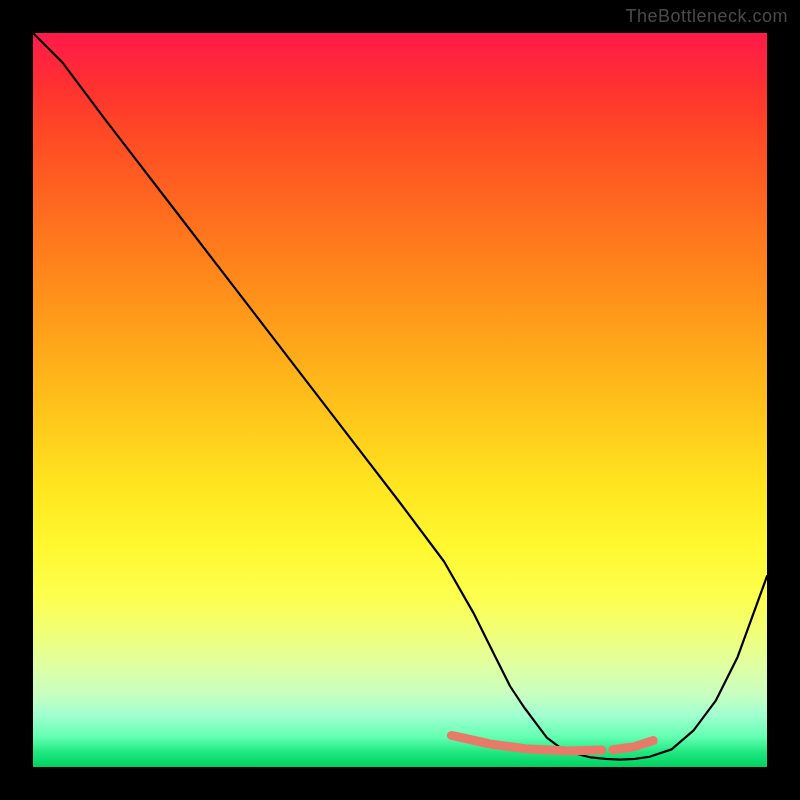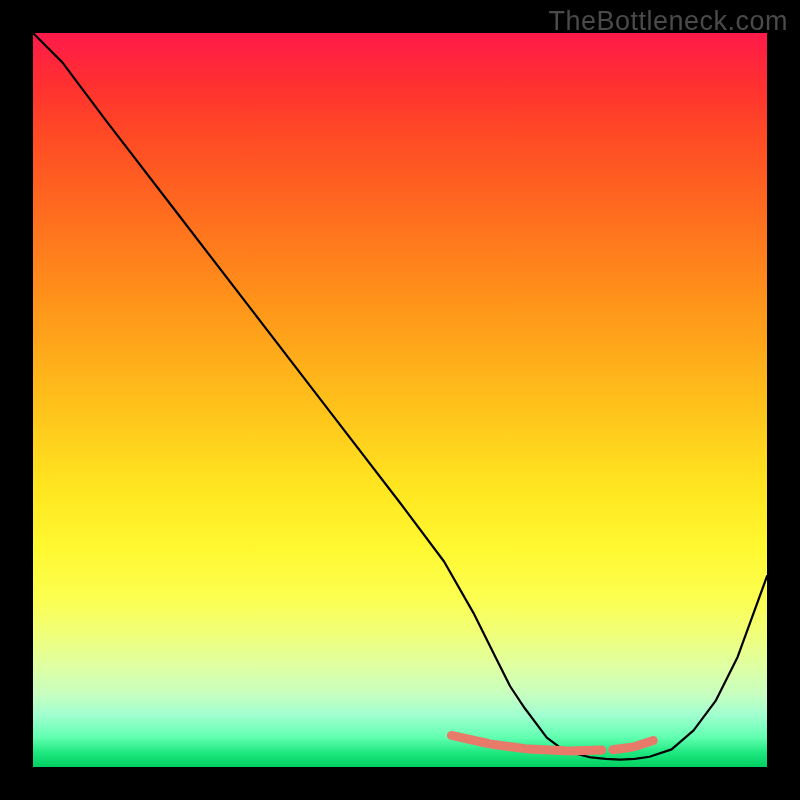--- a/index.html
+++ b/index.html
@@ -3,21 +3,21 @@
 <meta charset="utf-8">
 <style>
   * { margin: 0; padding: 0; box-sizing: border-box; }
   html, body { width: 800px; height: 800px; overflow: hidden; }
   body { background: #000; position: relative; font-family: Arial, sans-serif; }
   .attribution {
     position: absolute;
     top: 6px;
     right: 12px;
     color: #4a4a4a;
-    font-size: 27px;
+    font-size: 18px;
     font-weight: 500;
     letter-spacing: 0.5px;
     z-index: 10;
   }
   .plot-area {
     position: absolute;
     left: 33px;
     top: 33px;
     width: 734px;
     height: 734px;

